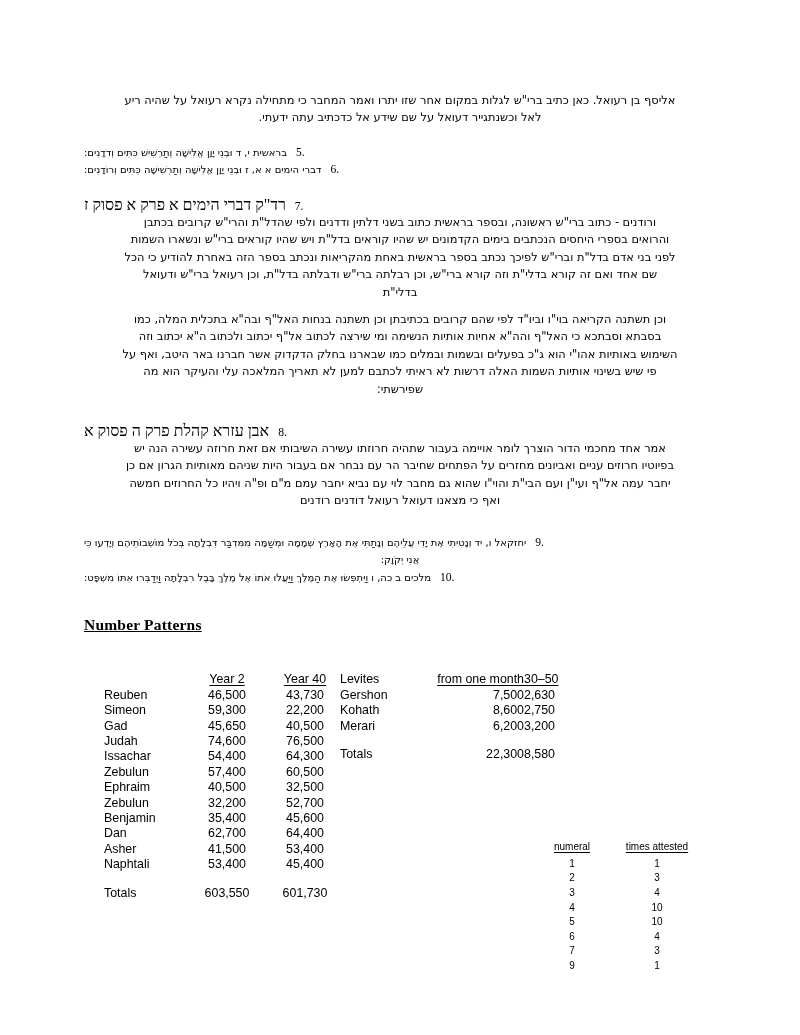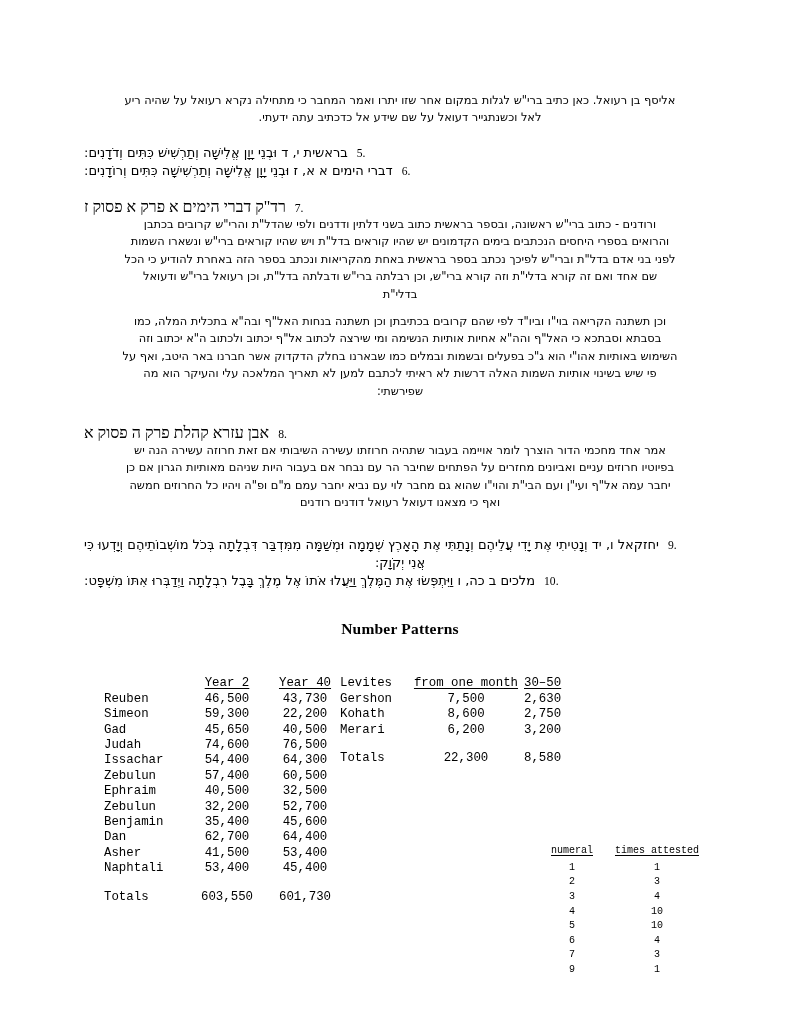--- a/index.html
+++ b/index.html
@@ -74,46 +74,47 @@
     font-family: "Liberation Serif", "DejaVu Serif", serif;
     font-size: 11.6px;
     white-space: nowrap;
   }
   .li-txt {
     flex: 0 1 auto;
     direction: rtl;
   }
 
   .vocal {
-    font-size: 13px;
+    font-size: 10px;
   }
 
   .spacer-sm { height: 10px; }
   .spacer-md { height: 17px; }
   .spacer-lg { height: 24px; }
 
   
   .doc-title {
-    text-align: center;
+    text-align: left;
     font-family: "Liberation Serif", "DejaVu Serif", serif;
     font-weight: bold;
     font-size: 15.5px;
     letter-spacing: 0.2px;
     margin: 0;
+    text-decoration: underline;
   }
 
   
   .tables-wrap {
     position: relative;
     width: 632px;
     height: 300px;
   }
   table.num {
     border-collapse: collapse;
-    font-family: Liberation Mono, monospace;
+    font-family: Liberation Sans, sans-serif;
     font-size: 12.4px;
     line-height: 15.4px;
     position: absolute;
   }
   table.num td, table.num th {
     padding: 0;
     font-weight: normal;
     white-space: nowrap;
   }
   table.num th {
@@ -126,21 +127,21 @@
   .c-num   { text-align: center; }
 
   
   #tribes-table { left: 20px; top: 0px; }
   #tribes-table .c-label { width: 84px; }
   #tribes-table .c-num   { width: 78px; }
 
   
   #levites-table { left: 256px; top: 0px; }
   #levites-table .c-label { width: 68px; }
-  #levites-table .c-num-a { width: 116px; text-align: center; }
+  #levites-table .c-num-a { width: 116px; text-align: right; }
   #levites-table .c-num-b { width: 94px; text-align: left; }
 
   
   #numeral-table { left: 452px; top: 168px; font-size: 10px; line-height: 14.6px; }
   #numeral-table .c-a { width: 72px; text-align: center; }
   #numeral-table .c-b { width: 98px; text-align: center; }
   #numeral-table th { padding-bottom: 2px; }
 </style>
 </head>
 <body>

